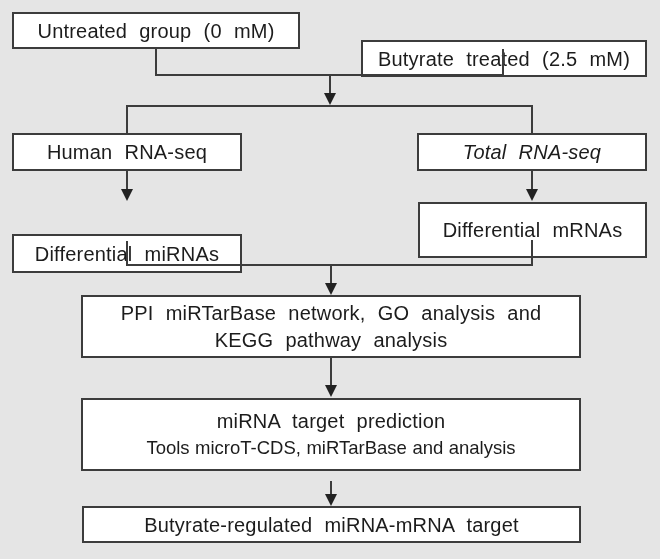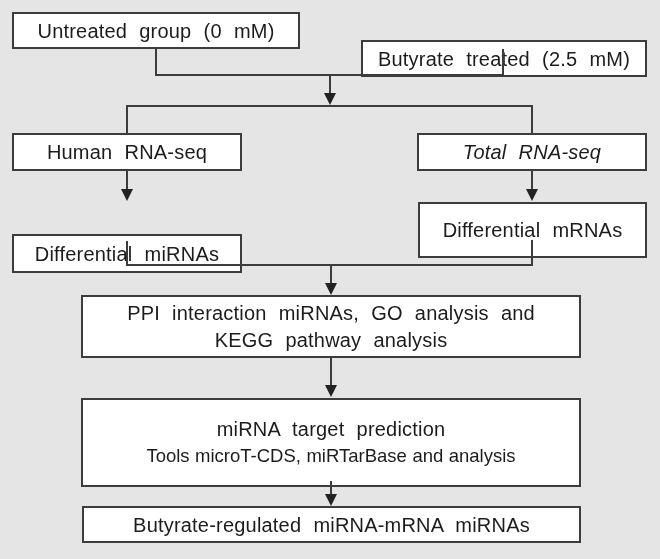--- a/index.html
+++ b/index.html
@@ -97,32 +97,32 @@
     <span>Differential mRNAs</span>
   </div>
 
   <div class="vline" style="left:126px; top:241px; height:25px;"></div>
   <div class="vline" style="left:531px; top:240px; height:26px;"></div>
   <div class="hline" style="left:126px; top:264px; width:407px;"></div>
   <div class="vline" style="left:330px; top:266px; height:18px;"></div>
   <div class="arrowhead" style="left:325px; top:283px;"></div>
 
   <div class="box" style="left:81px; top:295px; width:500px; height:63px;">
-    <span class="main-line">PPI interaction miRNAs, GO analysis and</span>
+    <span class="main-line">PPI miRTarBase network, GO analysis and</span>
     <span class="main-line">KEGG pathway analysis</span>
   </div>
 
   <div class="vline" style="left:330px; top:358px; height:28px;"></div>
   <div class="arrowhead" style="left:325px; top:385px;"></div>
 
-  <div class="box" style="left:81px; top:398px; width:500px; height:89px;text-align:center;">
+  <div class="box" style="left:81px; top:398px; width:500px; height:73px;text-align:center;">
     <span class="main-line">miRNA target prediction</span>
     <span class="sub">Tools microT-CDS, miRTarBase and analysis</span>
   </div>
 
   <div class="vline" style="left:330px; top:481px; height:14px;"></div>
   <div class="arrowhead" style="left:325px; top:494px;"></div>
 
   <div class="box" style="left:82px; top:506px; width:499px; height:37px;">
-    <span>Butyrate-regulated miRNA-mRNA miRNAs</span>
+    <span>Butyrate-regulated miRNA-mRNA target</span>
   </div>
 
 </div>
 
 </body></html>

